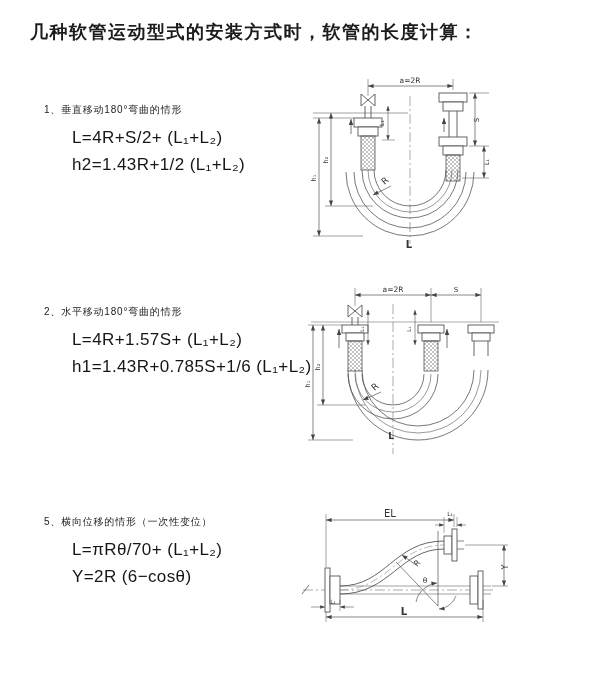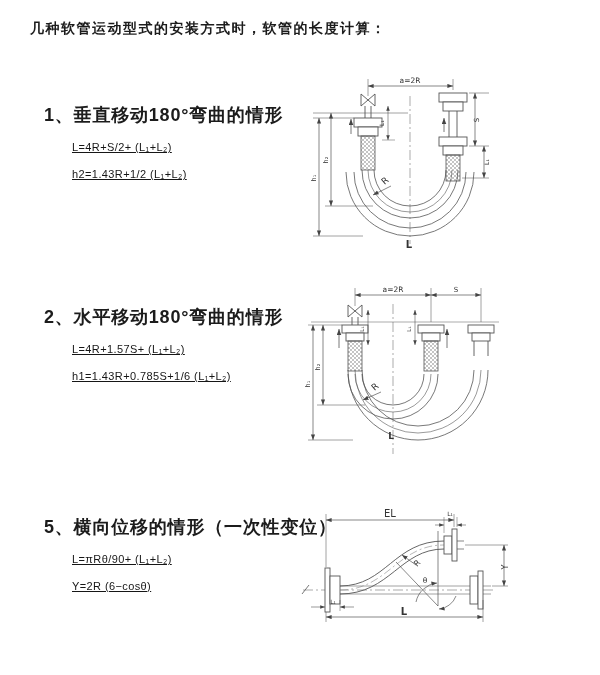--- a/index.html
+++ b/index.html
@@ -3,30 +3,30 @@
 <meta charset="utf-8">
 <style>
   html,body{margin:0;padding:0;}
   body{
     width:600px;height:675px;position:relative;background:#ffffff;
     font-family:"Liberation Sans","DejaVu Sans",sans-serif;color:#1c1c1c;
     overflow:hidden;
   }
   .page-title{
     position:absolute;left:30px;top:20px;
-    font-size:14px;font-weight:600;letter-spacing:1.5px;white-space:nowrap;
+    font-size:18px;font-weight:600;letter-spacing:1.5px;white-space:nowrap;
   }
   .section{position:absolute;left:44px;}
   #sec1{top:103px;} #sec2{top:305px;} #sec3{top:515px;}
   .sec-heading{
-    font-size:18px;font-weight:700;letter-spacing:0.8px;margin:0 0 13px 0;white-space:nowrap;
+    font-size:10px;font-weight:400;letter-spacing:0.8px;margin:0 0 13px 0;white-space:nowrap;
   }
   .formula{
-    margin:0 0 12px 28px;font-size:11px;line-height:15px;
-    letter-spacing:0.4px;white-space:nowrap;color:#161616;text-decoration:underline;
+    margin:0 0 12px 28px;font-size:17px;line-height:15px;
+    letter-spacing:0.4px;white-space:nowrap;color:#161616;
   }
   .dia{position:absolute;}
   #dia1{left:305px;top:66px;}
   #dia2{left:303px;top:282px;}
   #dia3{left:298px;top:505px;}
   svg text{font-family:"DejaVu Sans","Liberation Sans",sans-serif;fill:#333;}
 </style>
 </head>
 <body>
 
@@ -39,21 +39,21 @@
 </div>
 
 <div class="section" id="sec2">
   <p class="sec-heading">2、水平移动180°弯曲的情形</p>
   <p class="formula">L=4R+1.57S+ (L₁+L₂)</p>
   <p class="formula">h1=1.43R+0.785S+1/6 (L₁+L₂)</p>
 </div>
 
 <div class="section" id="sec3">
   <p class="sec-heading">5、横向位移的情形（一次性变位）</p>
-  <p class="formula">L=πRθ/90+ (L₁+L₂)</p>
+  <p class="formula">L=πRθ/70+ (L₁+L₂)</p>
   <p class="formula">Y=2R (6−cosθ)</p>
 </div>
 
 <svg id="dia1" class="dia" width="290" height="200" viewBox="0 0 290 200">
   <defs>
     <marker id="ar1" markerWidth="9" markerHeight="7" refX="8" refY="3" orient="auto-start-reverse">
       <path d="M0 0 L8 3 L0 6 Z" fill="#444"></path>
     </marker>
     <pattern id="ht1" patternUnits="userSpaceOnUse" width="4" height="4">
       <path d="M0 4 L4 0 M0 0 L4 4" stroke="#888" stroke-width="0.5"></path>

